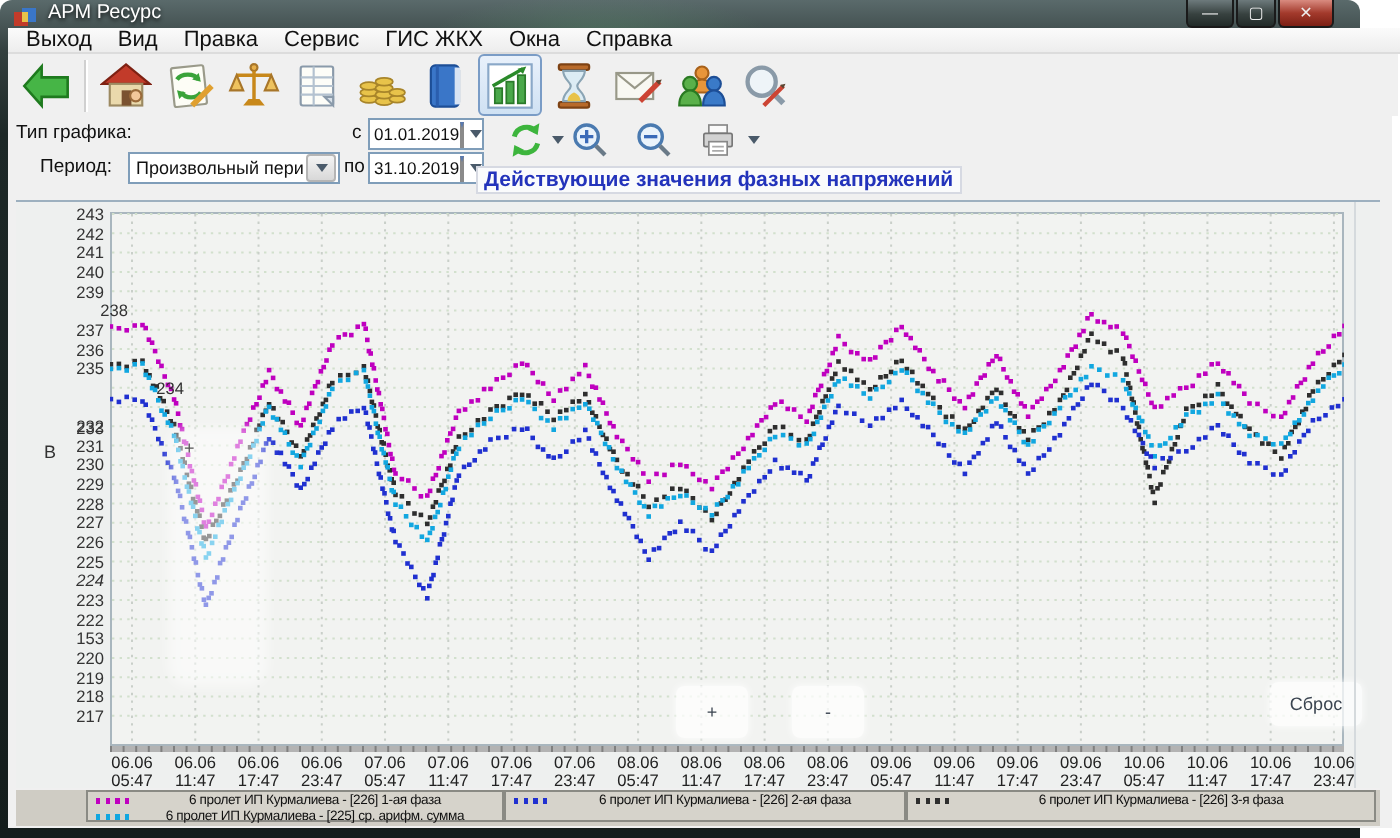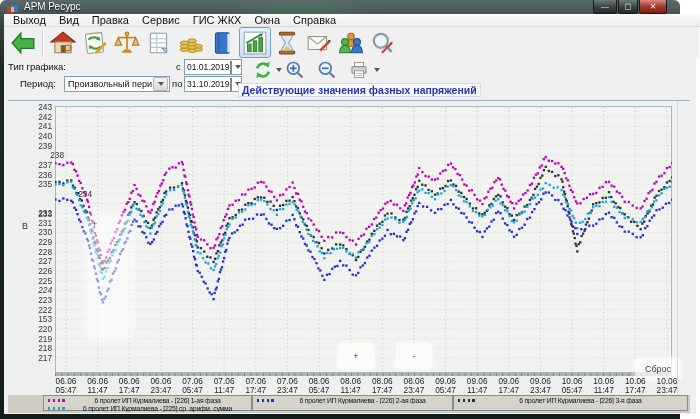--- a/index.html
+++ b/index.html
@@ -1464,21 +1464,21 @@
           <rect x="656.8" y="101.6" width="2.3" height="2.3" fill="#2030d0"></rect>
           <rect x="659.9" y="100.9" width="2.3" height="2.3" fill="#2030d0"></rect>
           <rect x="663.0916666666667" y="97.48999999999994" width="2.3" height="2.3" fill="#2030d0"></rect>
         </g>
       </svg>
     <span class="axis-title">В</span>
     <div class="blob" style="left:76px;top:112px;width:50px;height:130px;"></div>
     <span class="crosshair" style="left:84px;top:118px;">+</span>
     <div class="ov-btn" style="left:330px;top:242px;width:36px;height:26px;">+</div>
     <div class="ov-btn" style="left:388px;top:242px;width:36px;height:26px;">-</div>
-    <div class="ov-btn" style="left:627px;top:257px;width:46px;height:22px;">Сброс</div>
+    <div class="ov-btn" style="left:627px;top:240px;width:46px;height:22px;">Сброс</div>
     <div class="vline-right"></div>
   <div class="ytick" style="left: 24px; top: 2px;">243</div>
       <div class="ytick" style="left: 24px; top: 11.65px;">242</div>
       <div class="ytick" style="left: 24px; top: 21.3px;">241</div>
       <div class="ytick" style="left: 24px; top: 30.95px;">240</div>
       <div class="ytick" style="left: 24px; top: 40.6px;">239</div>
       <div class="ytick" style="left: 36px; top: 50.25px;">238</div>
       <div class="ytick" style="left: 24px; top: 59.9px;">237</div>
       <div class="ytick" style="left: 24px; top: 69.55px;">236</div>
       <div class="ytick" style="left: 24px; top: 79.2px;">235</div>

